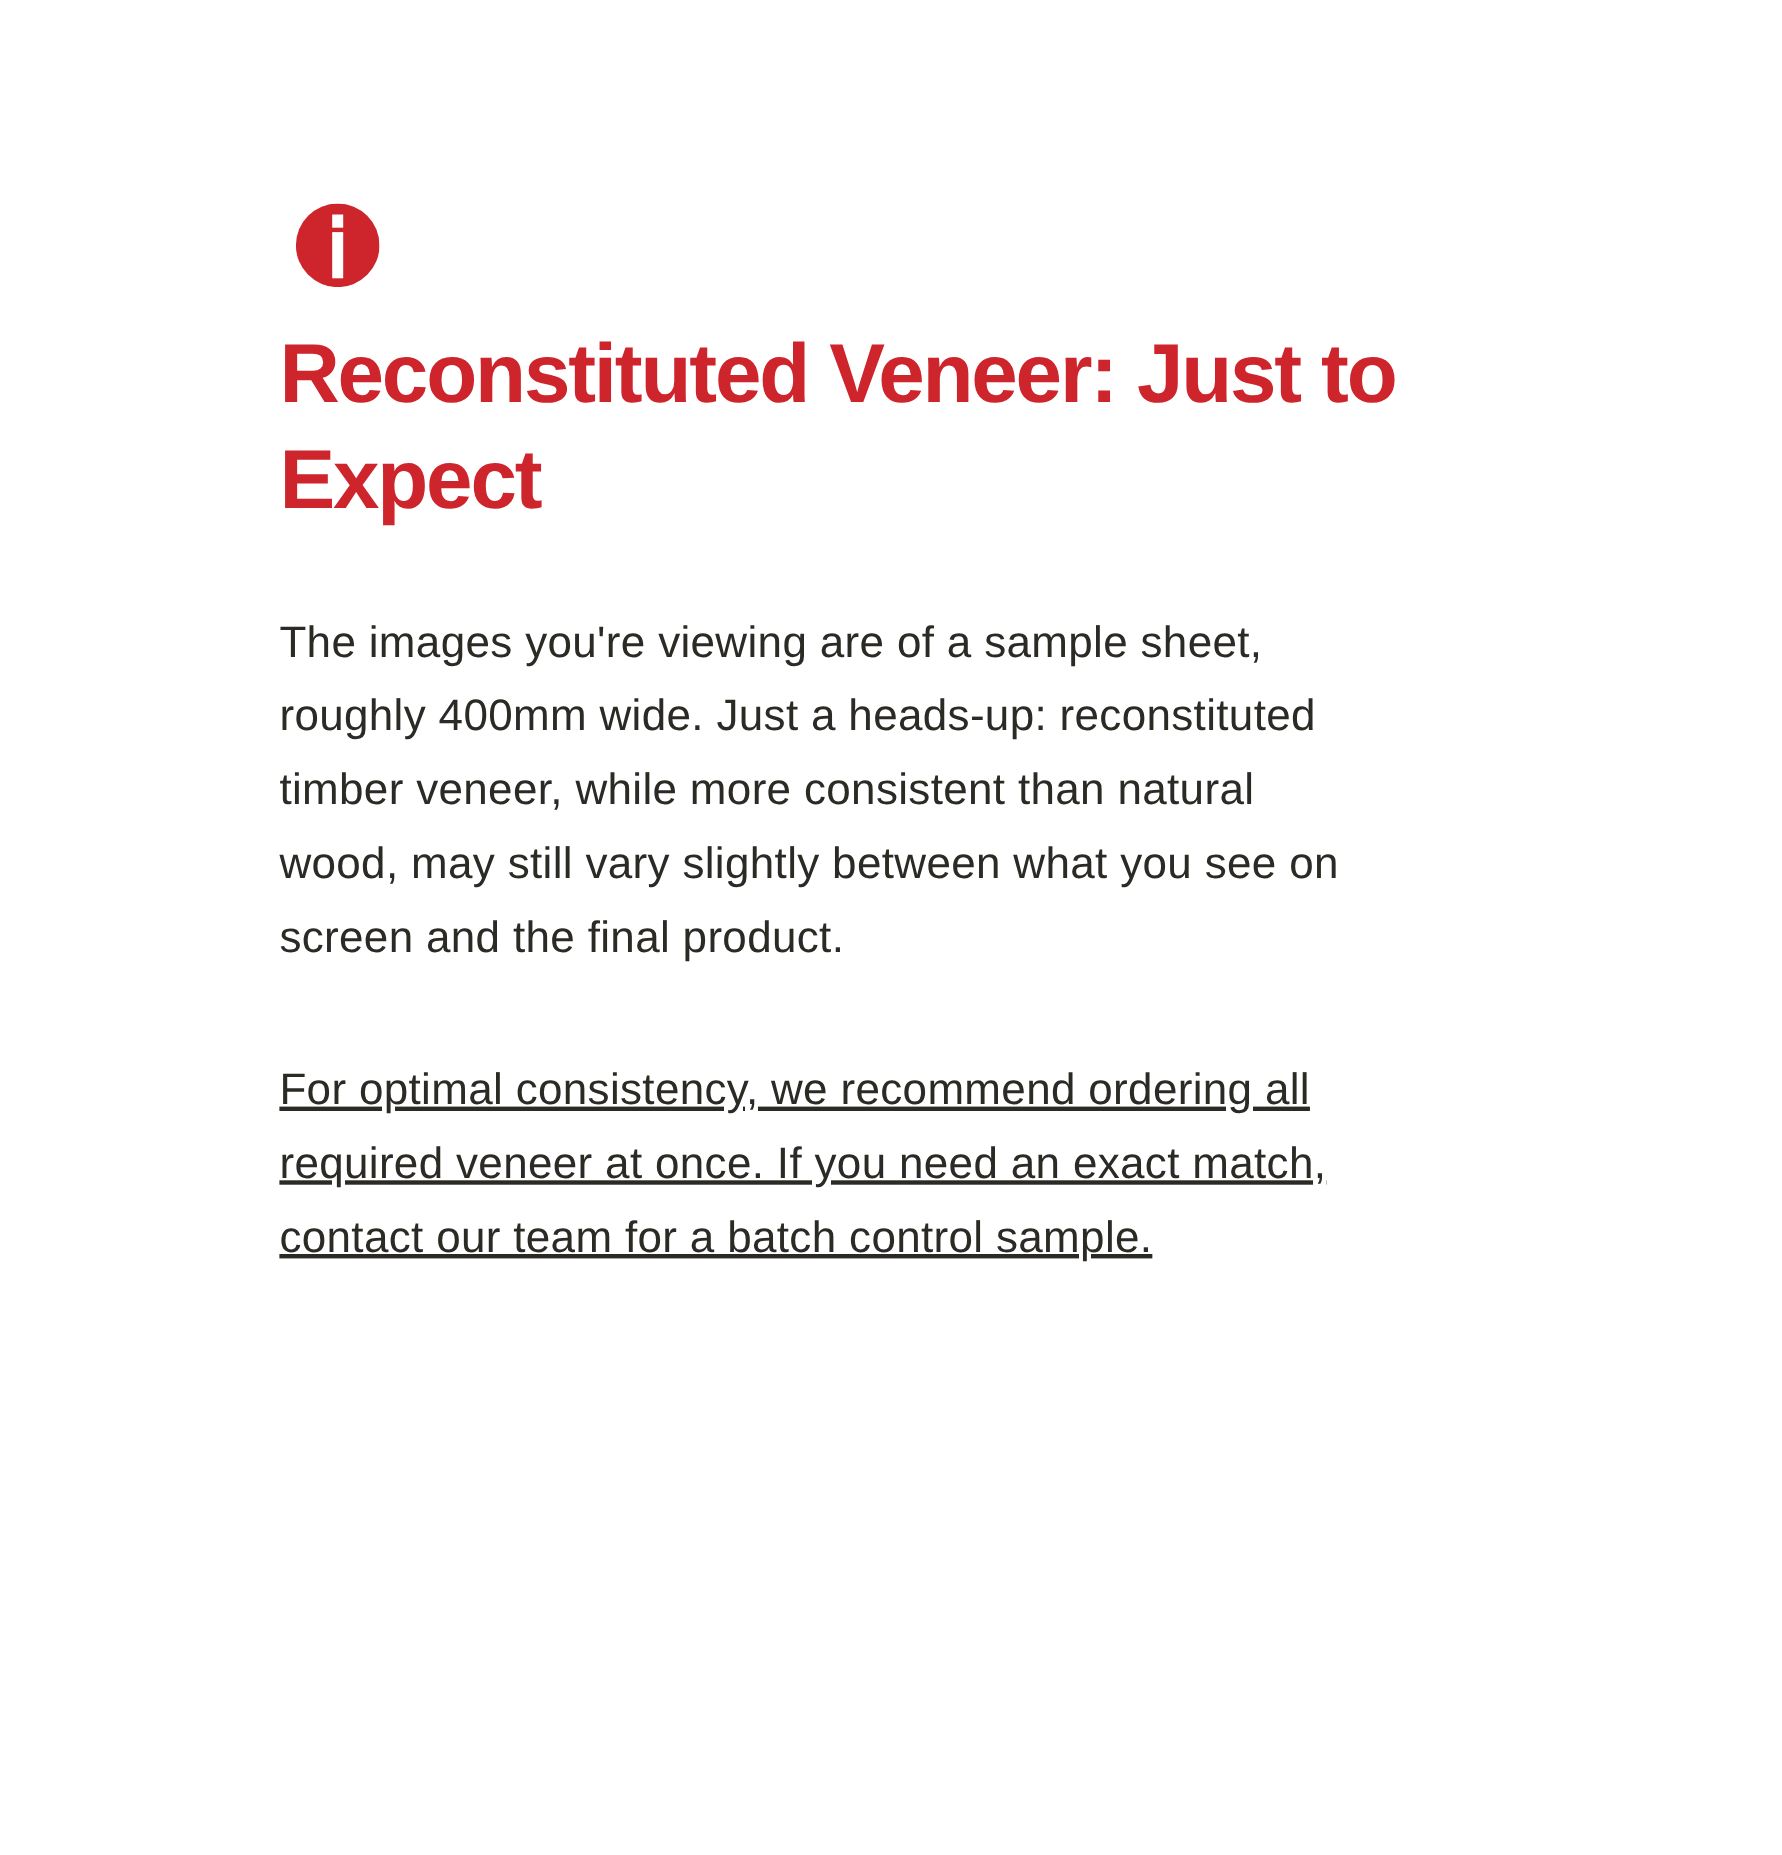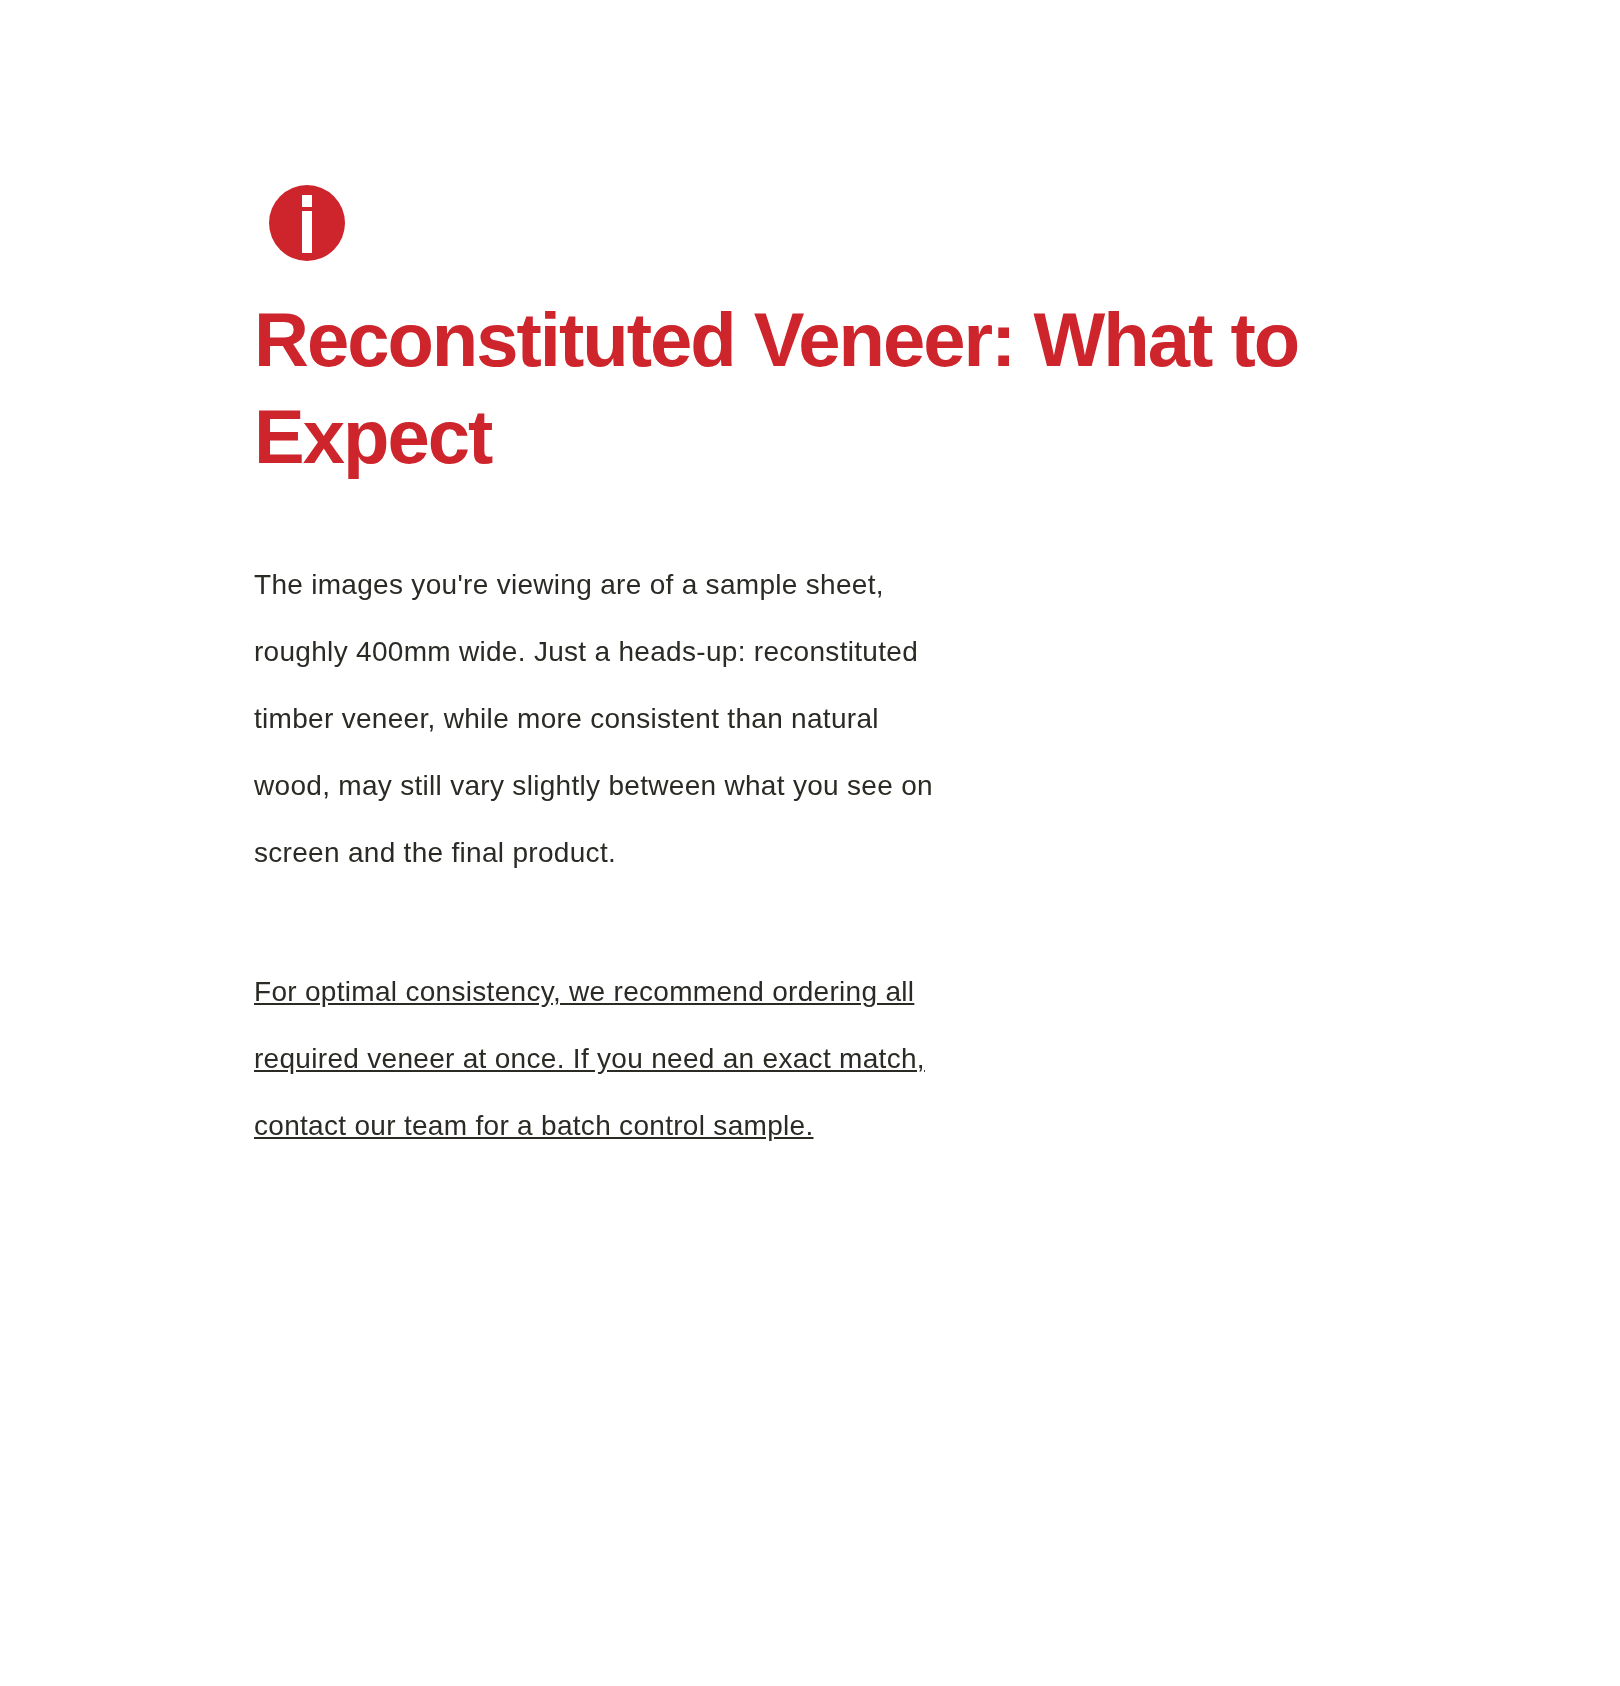--- a/index.html
+++ b/index.html
@@ -39,42 +39,42 @@
     font-size: 76px;
     line-height: 97px;
     letter-spacing: -2px;
     color: var(--accent);
     white-space: pre-line;
   }
   p.body-text {
     margin: 0 0 72px 0;
     font-family: "Liberation Sans", sans-serif;
     font-weight: 400;
-    font-size: 28px;
+    font-size: 40px;
     line-height: 67px;
     letter-spacing: 0.3px;
     color: var(--text);
     white-space: pre-line;
   }
   p.body-text:last-child { margin-bottom: 0; text-decoration: underline; }
 </style>
 </head>
 <body>
 
 <div class="content">
 
   <span class="icon-wrap">
     <svg viewBox="0 0 76 76" xmlns="http://www.w3.org/2000/svg" aria-hidden="true">
       <circle class="icon-circle" cx="38" cy="38" r="38"></circle>
       <rect class="icon-glyph" x="33" y="10" width="10" height="12"></rect>
       <rect class="icon-glyph" x="33" y="26" width="10" height="42"></rect>
     </svg>
   </span>
 
-  <h1 class="heading">Reconstituted Veneer: What to
+  <h1 class="heading">Reconstituted Veneer: Just to
 Expect</h1>
 
   <p class="body-text">The images you're viewing are of a sample sheet,
 roughly 400mm wide. Just a heads-up: reconstituted
 timber veneer, while more consistent than natural
 wood, may still vary slightly between what you see on
 screen and the final product.</p>
 
 
   <p class="body-text">For optimal consistency, we recommend ordering all

